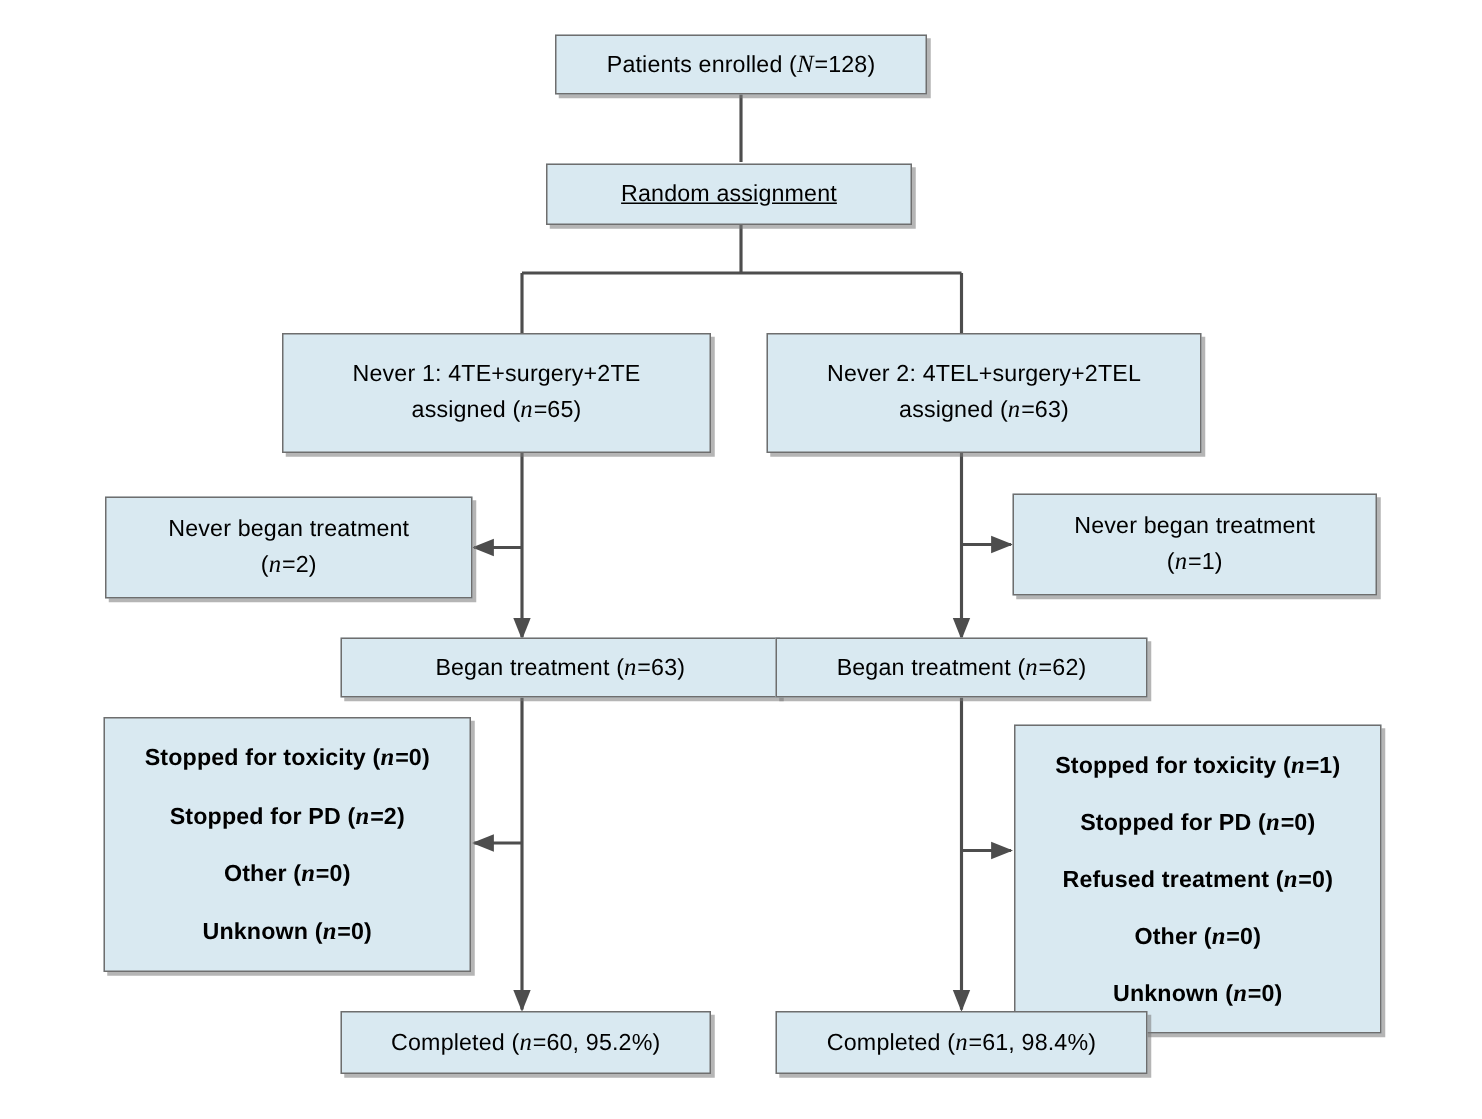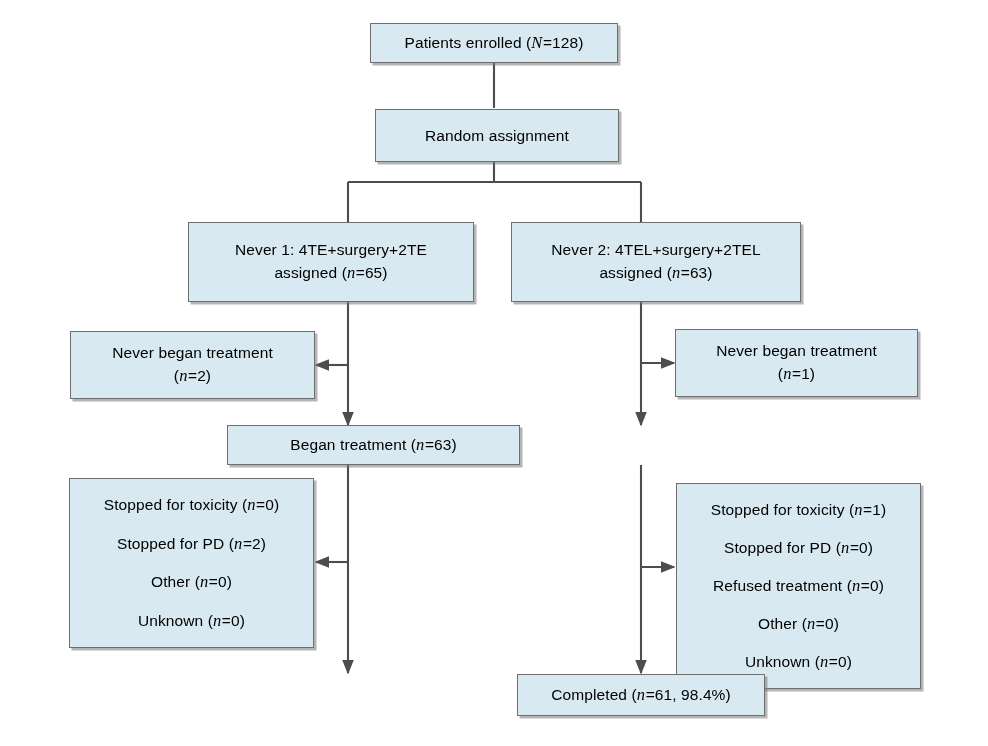--- a/index.html
+++ b/index.html
@@ -45,20 +45,21 @@
     letter-spacing: 0.1px;
     z-index: 2;
   }
   .node .line {
     display: block;
     white-space: nowrap;
   }
   .node.reasons {
     justify-content: space-around;
     padding: 7px 10px;
+    font-weight: bold;
   }
   .node.reasons .line {
     line-height: 1.1;
   }
   i.v {
     font-style: italic;
     font-family: "Liberation Serif", serif;
     font-size: 16.5px;
     padding-right: 0.5px;
   }
@@ -98,21 +99,21 @@
       <line x1="641" y1="465" x2="641" y2="673" marker-end="url(#arrow)"></line>
 
       <line x1="641" y1="567" x2="674" y2="567" marker-end="url(#arrow)"></line>
     </g>
   </svg>
 
   <div class="node" style="left:370px; top:23px; width:248px; height:40px;">
     <span class="line">Patients enrolled (<i class="v">N</i>=128)</span>
   </div>
 
-  <div class="node" style="left:375px; top:109px; width:244px; height:53px;">
+  <div class="node" style="left:364px; top:109px; width:244px; height:41px;text-decoration:underline;">
     <span class="line">Random assignment</span>
   </div>
 
   <div class="node" style="left:188px; top:222px; width:286px; height:80px;">
     <span class="line">Never 1: 4TE+surgery+2TE</span>
     <span class="line">assigned (<i class="v">n</i>=65)</span>
   </div>
 
   <div class="node" style="left:511px; top:222px; width:290px; height:80px;">
     <span class="line">Never 2: 4TEL+surgery+2TEL</span>
@@ -126,34 +127,40 @@
 
   <div class="node" style="left:675px; top:329px; width:243px; height:68px;">
     <span class="line">Never began treatment</span>
     <span class="line">(<i class="v">n</i>=1)</span>
   </div>
 
   <div class="node" style="left:227px; top:425px; width:293px; height:40px;">
     <span class="line">Began treatment (<i class="v">n</i>=63)</span>
   </div>
 
+  <div class="node" style="left:517px; top:425px; width:248px; height:40px;">
+    <span class="line">Began treatment (<i class="v">n</i>=62)</span>
+  </div>
 
   <div class="node reasons" style="left:69px; top:478px; width:245px; height:170px;">
     <span class="line">Stopped for toxicity (<i class="v">n</i>=0)</span>
     <span class="line">Stopped for PD (<i class="v">n</i>=2)</span>
     <span class="line">Other (<i class="v">n</i>=0)</span>
     <span class="line">Unknown (<i class="v">n</i>=0)</span>
   </div>
 
   <div class="node reasons" style="left:676px; top:483px; width:245px; height:206px;">
     <span class="line">Stopped for toxicity (<i class="v">n</i>=1)</span>
     <span class="line">Stopped for PD (<i class="v">n</i>=0)</span>
     <span class="line">Refused treatment (<i class="v">n</i>=0)</span>
     <span class="line">Other (<i class="v">n</i>=0)</span>
     <span class="line">Unknown (<i class="v">n</i>=0)</span>
   </div>
 
+  <div class="node" style="left:227px; top:674px; width:247px; height:42px;">
+    <span class="line">Completed (<i class="v">n</i>=60, 95.2%)</span>
+  </div>
 
   <div class="node" style="left:517px; top:674px; width:248px; height:42px;">
     <span class="line">Completed (<i class="v">n</i>=61, 98.4%)</span>
   </div>
 
 </div>
 
 </body></html>

